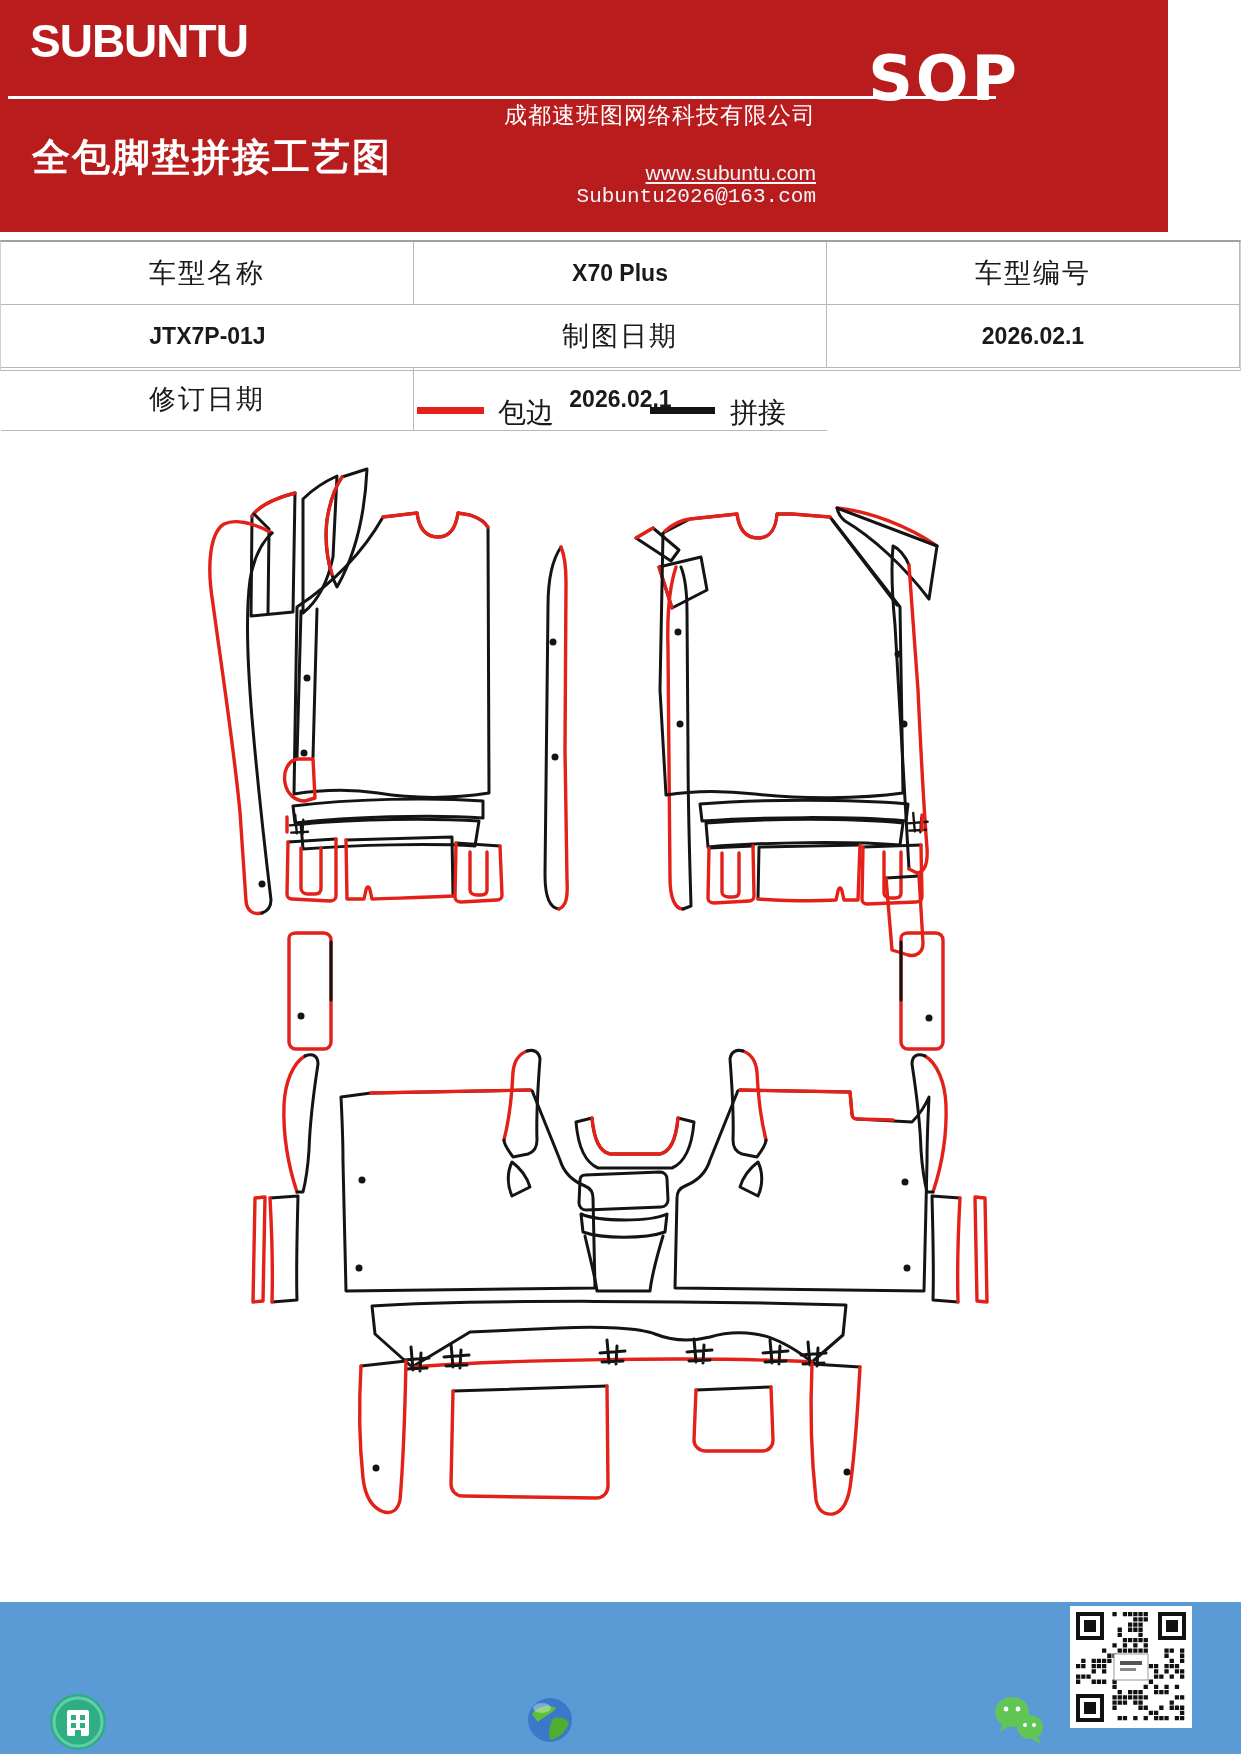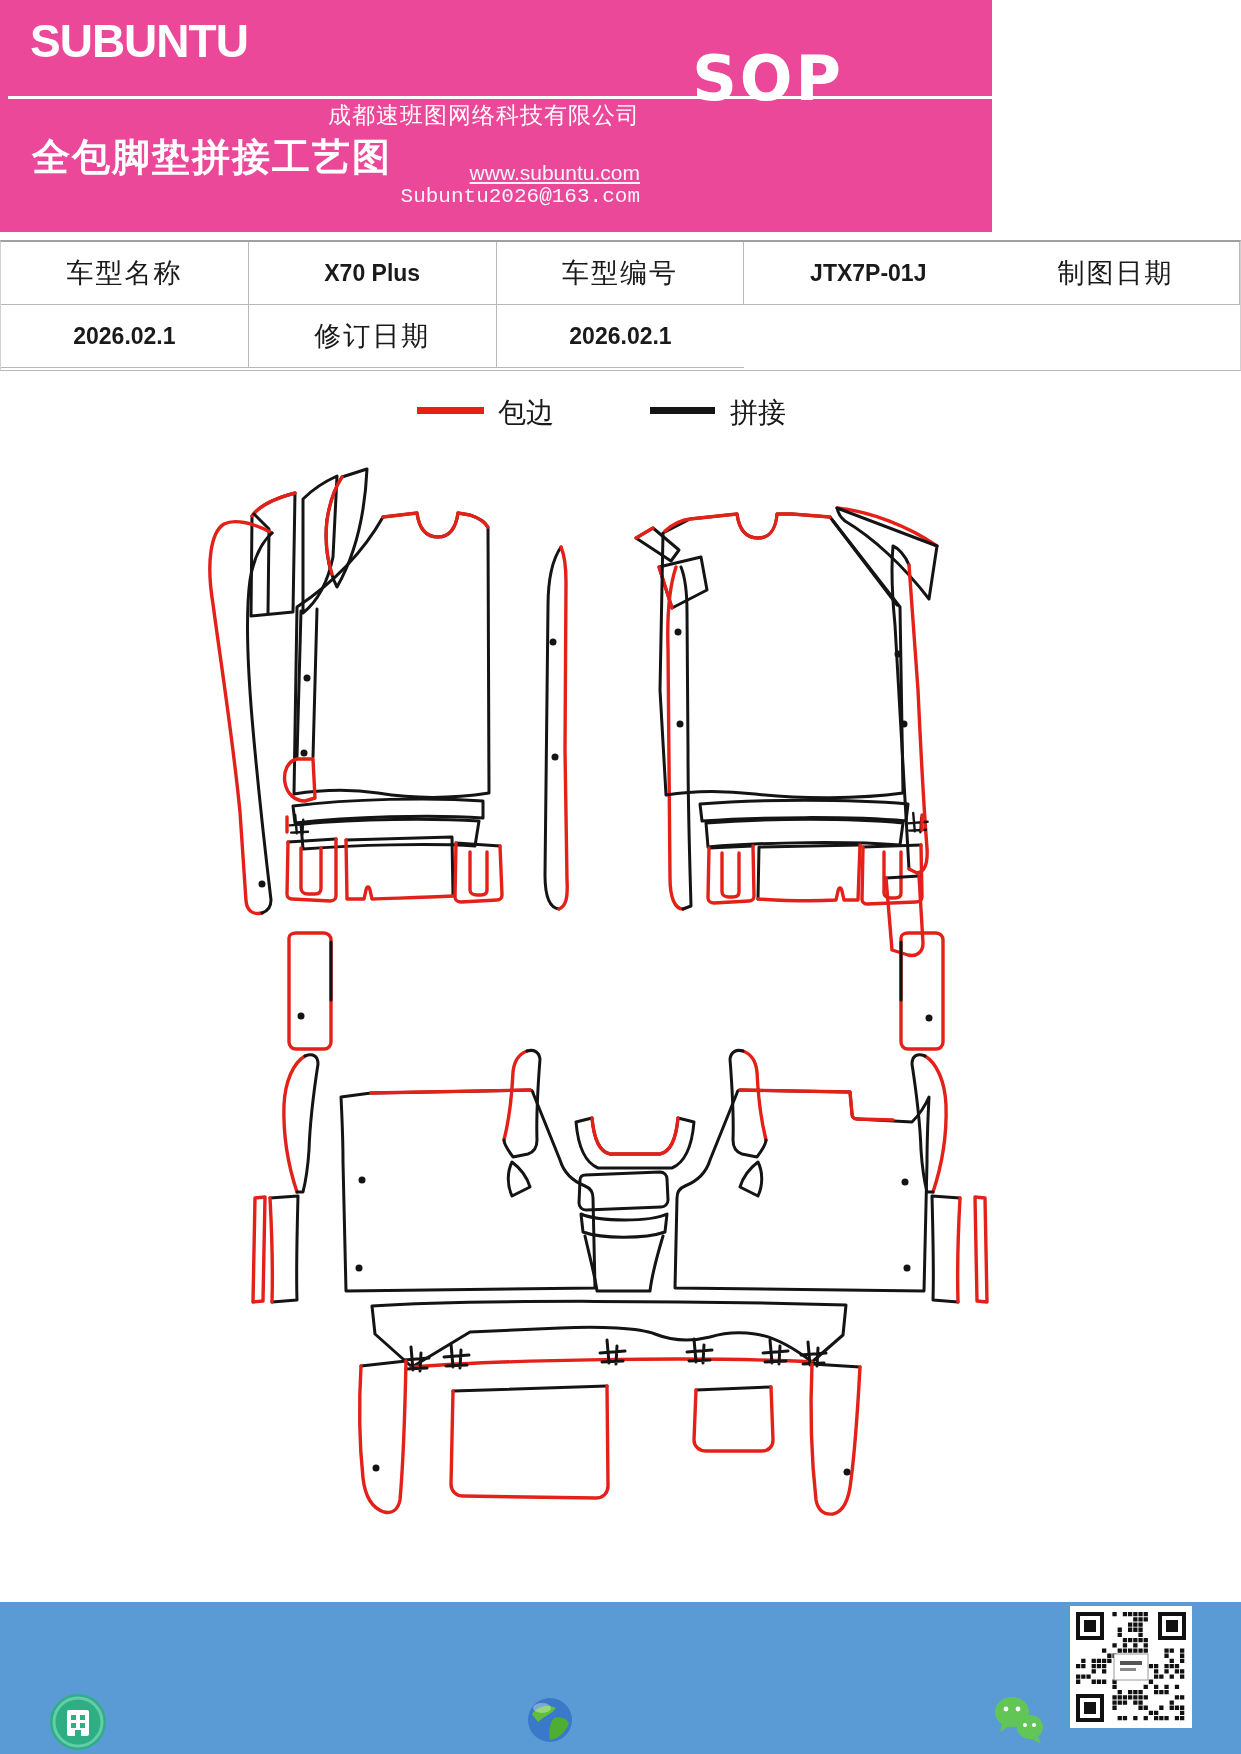--- a/index.html
+++ b/index.html
@@ -1,34 +1,34 @@
 <!DOCTYPE html>
 <html><head>
 <meta charset="utf-8">
 <style>
   html,body{margin:0;padding:0;background:#888;}
   .page{position:relative;width:1241px;height:1754px;background:#fff;overflow:hidden;
         font-family:"Liberation Sans",sans-serif;margin:0 auto;}
   
-  .hdr{position:absolute;left:0;top:0;width:992px;height:232px;background:#ec4899;}
+  .hdr{position:absolute;left:0;top:0;width:1168px;height:232px;background:#b91c1c;}
   .brand{position:absolute;left:30px;top:14px;color:#fff;font-size:46px;font-weight:800;
          letter-spacing:-1px;font-family:"Liberation Sans",sans-serif;}
   .hdr-line{position:absolute;left:8px;top:96px;width:988px;height:2.5px;background:#fff;}
   .doc-title{position:absolute;left:32px;top:132px;color:#fff;font-size:38px;font-weight:600;
          font-family:"Liberation Serif",serif;letter-spacing:2px;}
   .hdr-right{position:absolute;right:352px;top:100px;text-align:right;color:#fff;}
   .hdr-company{font-size:23px;font-family:Liberation Mono, monospace;letter-spacing:1px;}
   .hdr-web{margin-top:30px;font-size:21px;font-family:Liberation Sans, sans-serif;
          text-decoration:underline;color:#f2f6fb;}
   .hdr-mail{font-size:21px;font-family:"Liberation Mono",monospace;color:#f2f6fb;}
   .sop{position:absolute;right:148px;top:42px;color:#fff;font-size:62px;font-weight:700;
          letter-spacing:3px;font-family:"DejaVu Sans",sans-serif;}
   
   .spec-table{position:absolute;top:240px;left:0;width:1239px;height:128px;background:#fff;
-         display:grid;grid-template-columns:repeat(5,1fr);grid-auto-rows:63px;
+         display:grid;grid-template-columns:repeat(3,1fr);grid-auto-rows:63px;
          border-top:2px solid #a0a0a0;border-bottom:1px solid #b8b8b8;border-left:1px solid #d0d0d0;border-right:1px solid #d0d0d0;}
   .cell{border-right:1px solid #b8b8b8;border-bottom:1px solid #b8b8b8;
          display:flex;align-items:center;justify-content:center;color:#1a1a1a;}
   .cell:nth-child(4n){border-right:none;}
   .cell.lb{font-family:"Liberation Serif",serif;font-size:27px;letter-spacing:2px;}
   .cell.vl{font-family:"Liberation Sans",sans-serif;font-size:23px;font-weight:600;}
   
   .legend{position:absolute;left:0;top:390px;width:1241px;height:42px;margin-left:17px;}
   .sw{position:absolute;top:17px;height:7px;}
   .sw-red{left:400px;width:67px;background:#e32119;}

